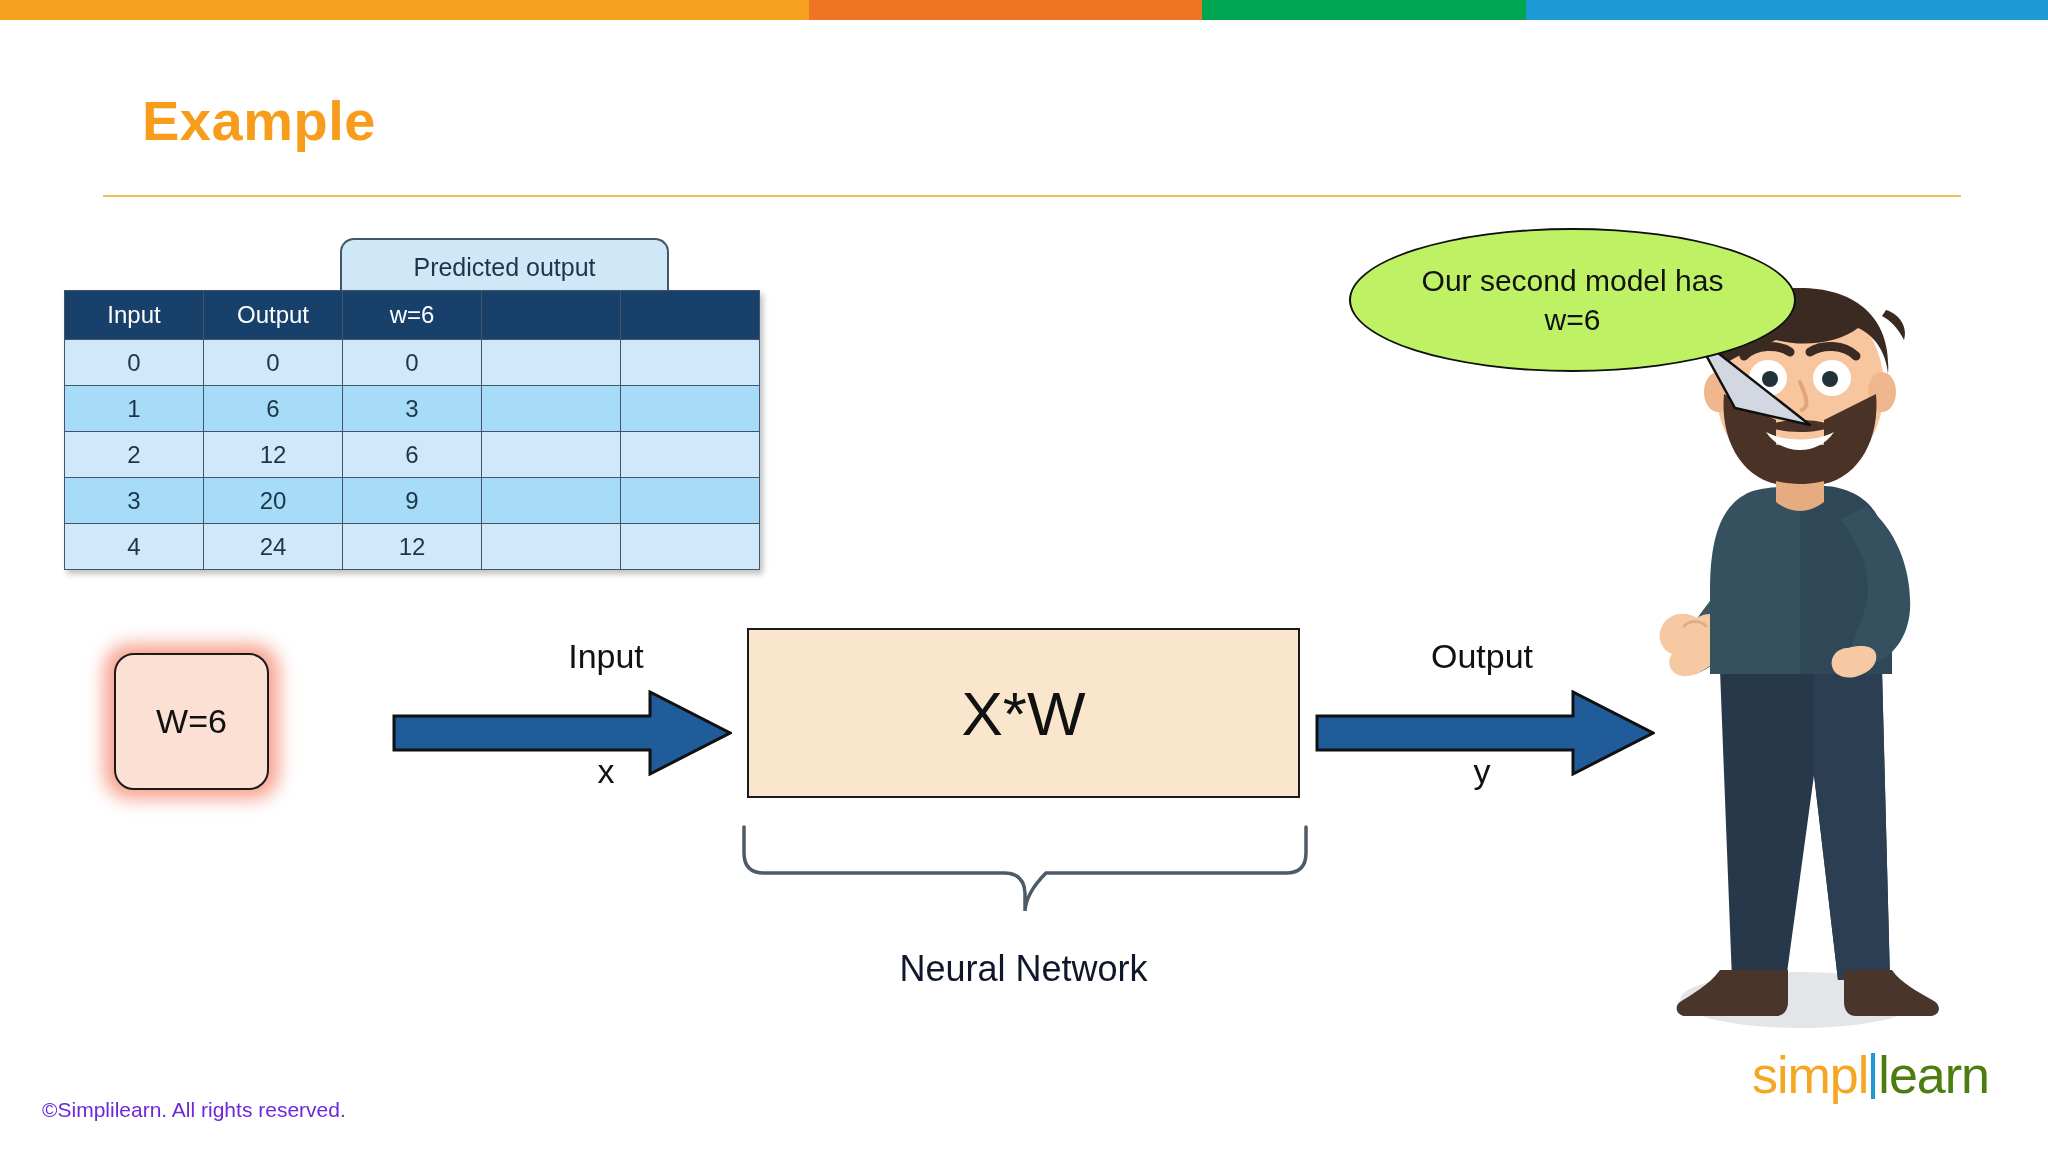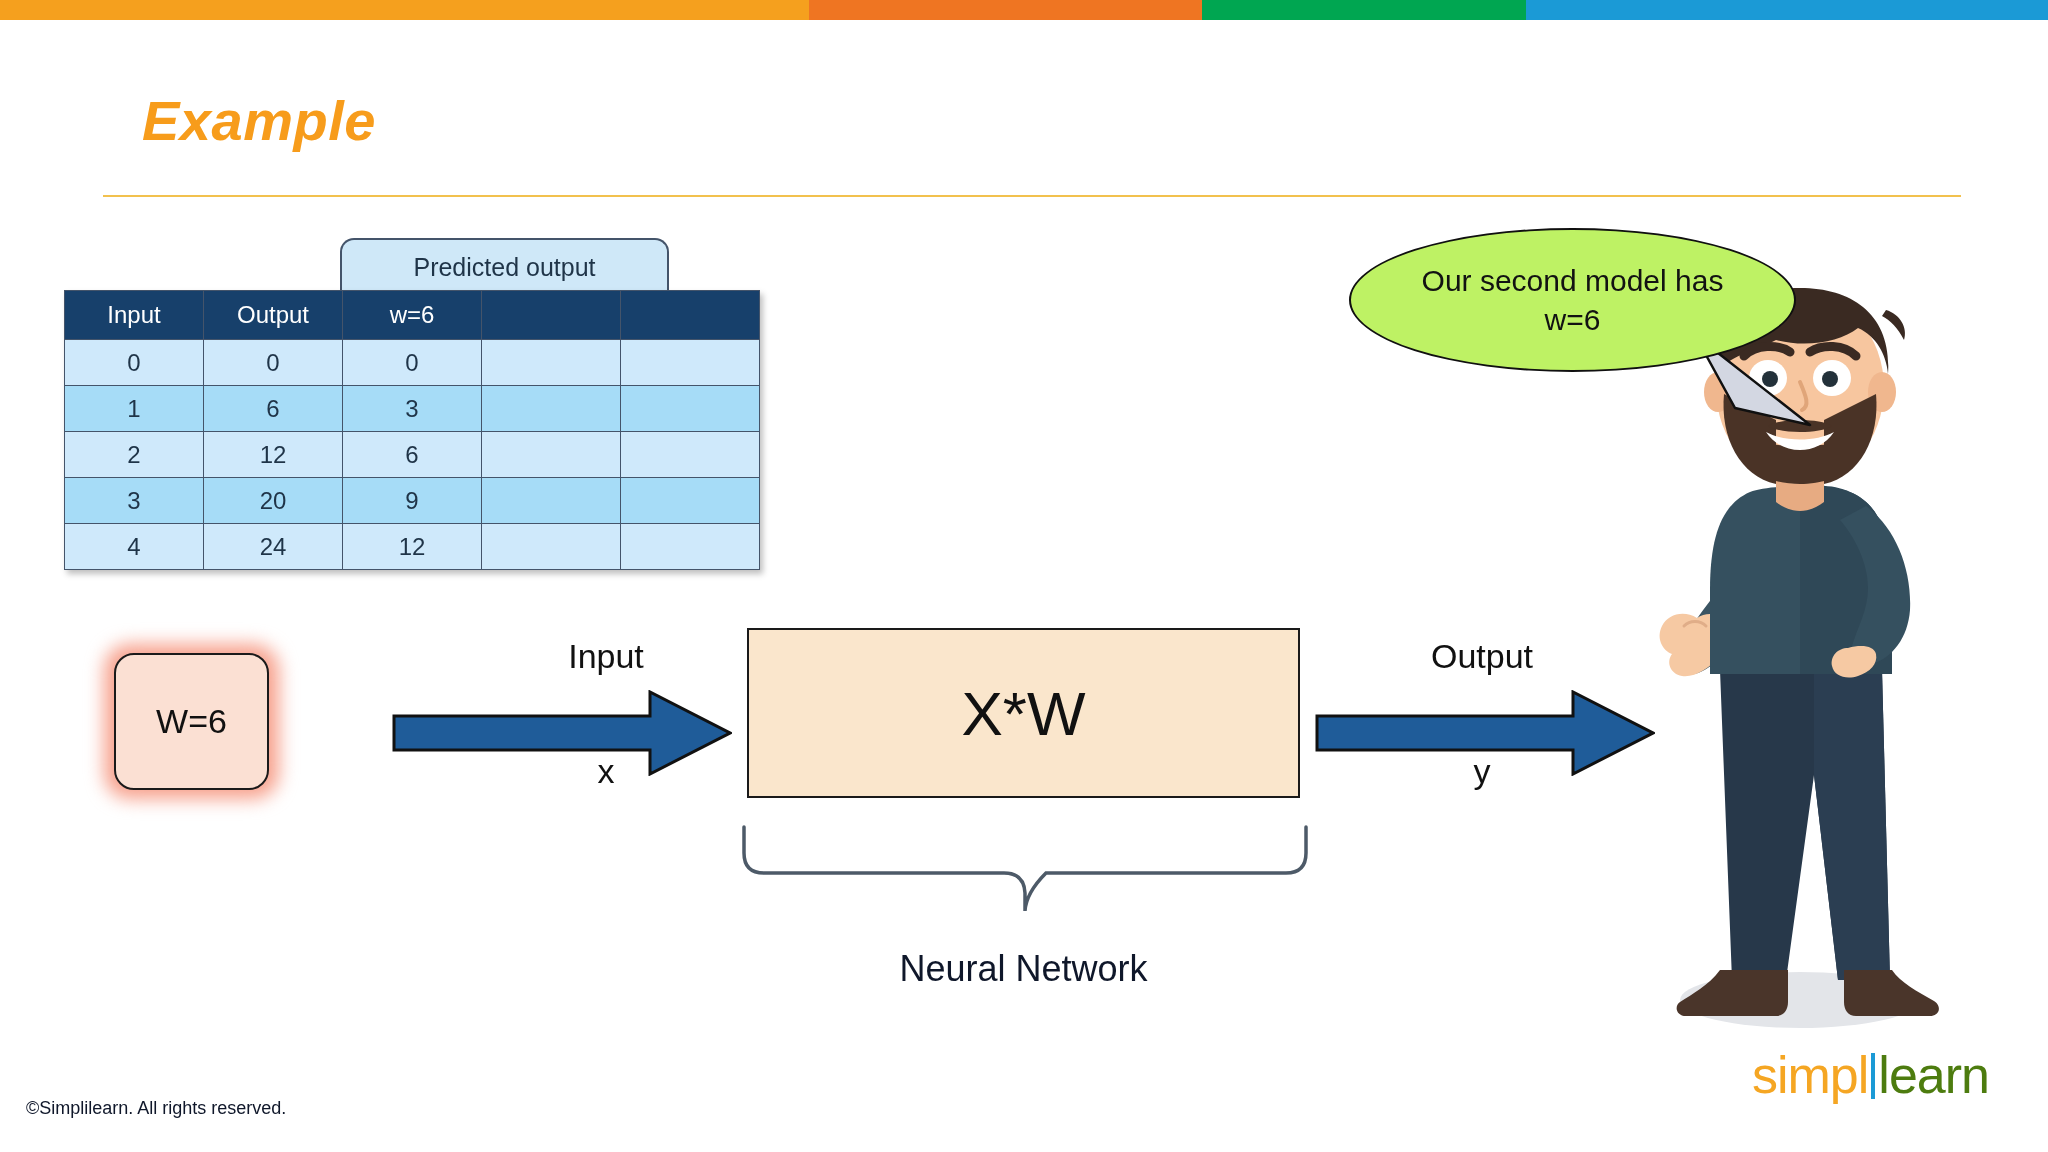--- a/index.html
+++ b/index.html
@@ -34,21 +34,20 @@
 
   
   .page-title {
     position: absolute;
     left: 142px;
     top: 88px;
     font-size: 56px;
     font-weight: bold;
     color: #f79c1b;
     letter-spacing: 0.5px;
-    font-style: italic;
   }
   .title-rule {
     position: absolute;
     left: 103px;
     top: 195px;
     width: 1858px;
     height: 2px;
     background: #f2c14e;
   }
 
@@ -218,24 +217,24 @@
     top: 948px;
     width: 553px;
     text-align: center;
     font-size: 36px;
     color: #0f172a;
   }
 
   
   .copyright {
     position: absolute;
-    left: 26px;
+    left: 42px;
     top: 1098px;
-    font-size: 18px;
-    color: #0f172a;
+    font-size: 21px;
+    color: #6d28d9;
   }
   .logo {
     position: absolute;
     left: 1752px;
     top: 1045px;
     font-size: 52px;
     letter-spacing: -1px;
     display: flex;
     align-items: baseline;
   }

